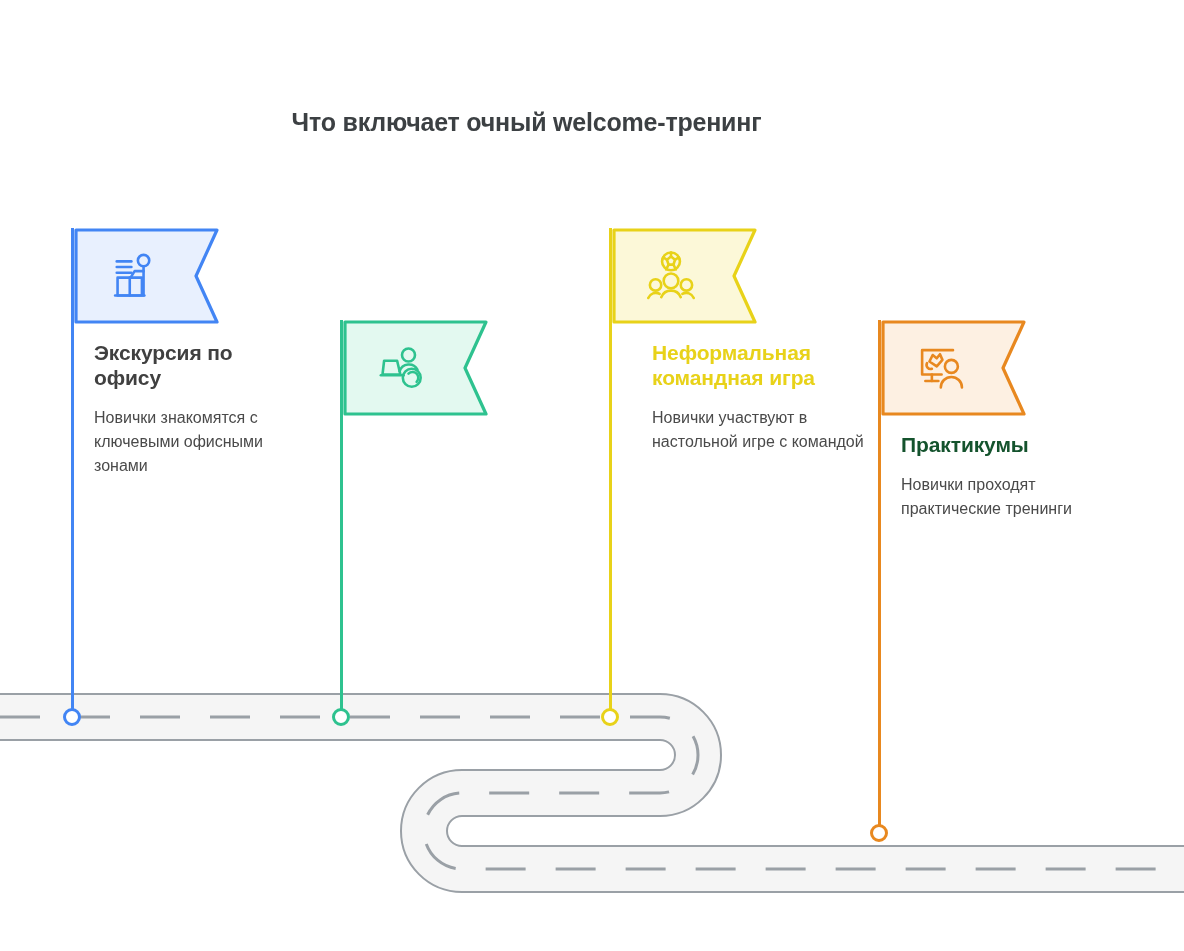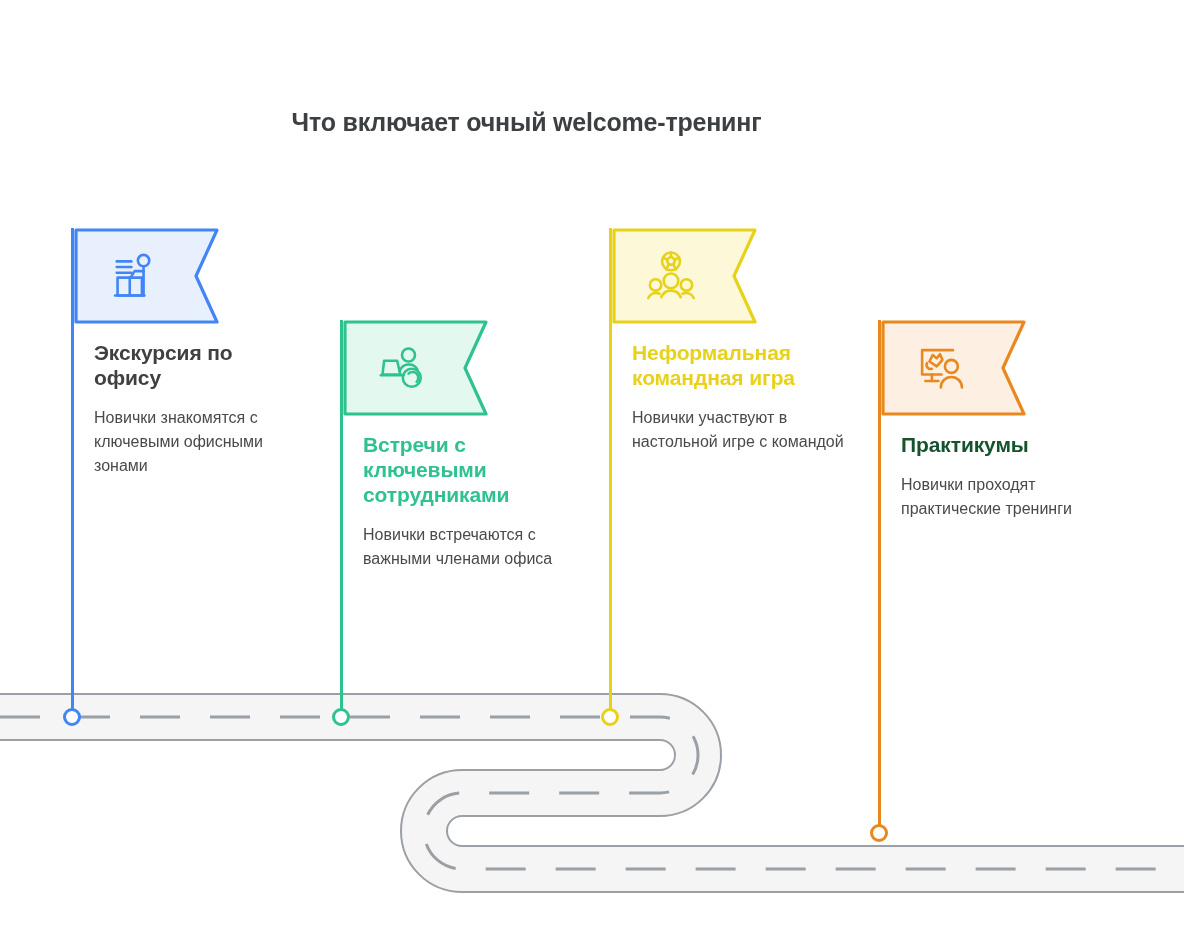--- a/index.html
+++ b/index.html
@@ -188,26 +188,22 @@
         </g>
           </svg></div>
       </div>
     </div>
 
 <div class="card-text" style="left: 94px; top: 340px; width: 200px; position: absolute;">
       <div class="card-heading" style="color: #404040;">Экскурсия по офису</div>
       <div class="card-body">Новички знакомятся с ключевыми офисными зонами</div>
     </div>
     <div class="marker" style="left: 63px; top: 708px; width: 18px; height: 18px; border-radius: 50%; background: rgb(255, 255, 255); border: 3px solid rgb(66, 133, 244);"></div>
-    <div class="card-text" style="left: 363px; top: 432px; width: 210px; position: absolute;">
-      <div class="card-heading" style="color: rgb(46, 194, 143);">Встречи с ключевыми сотрудниками</div>
-      <div class="card-body">Новички встречаются с важными членами офиса</div>
-    </div>
     <div class="marker" style="left: 332px; top: 708px; width: 18px; height: 18px; border-radius: 50%; background: rgb(255, 255, 255); border: 3px solid rgb(46, 194, 143);"></div>
-    <div class="card-text" style="left: 632px; top: 340px; width: 215px; position: absolute;">
+    <div class="card-text" style="left: 652px; top: 340px; width: 215px; position: absolute;">
       <div class="card-heading" style="color: rgb(232, 210, 25);">Неформальная командная игра</div>
       <div class="card-body">Новички участвуют в настольной игре с командой</div>
     </div>
     <div class="marker" style="left: 601px; top: 708px; width: 18px; height: 18px; border-radius: 50%; background: rgb(255, 255, 255); border: 3px solid rgb(232, 210, 25);"></div>
     <div class="card-text" style="left: 901px; top: 432px; width: 210px; position: absolute;">
       <div class="card-heading" style="color: #14532d;">Практикумы</div>
       <div class="card-body">Новички проходят практические тренинги</div>
     </div>
     <div class="marker" style="left: 870px; top: 824px; width: 18px; height: 18px; border-radius: 50%; background: rgb(255, 255, 255); border: 3px solid rgb(232, 136, 31);"></div>
   </div>

